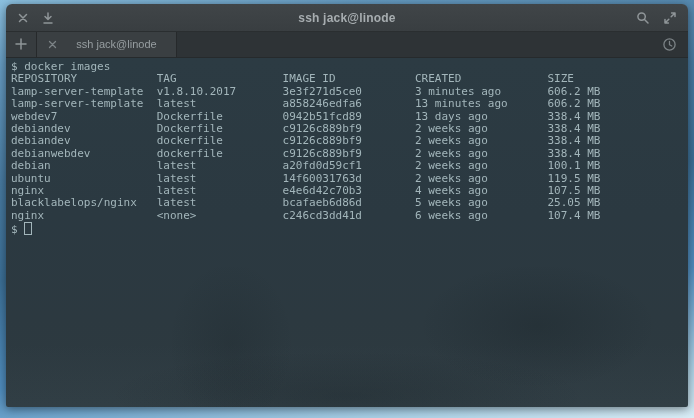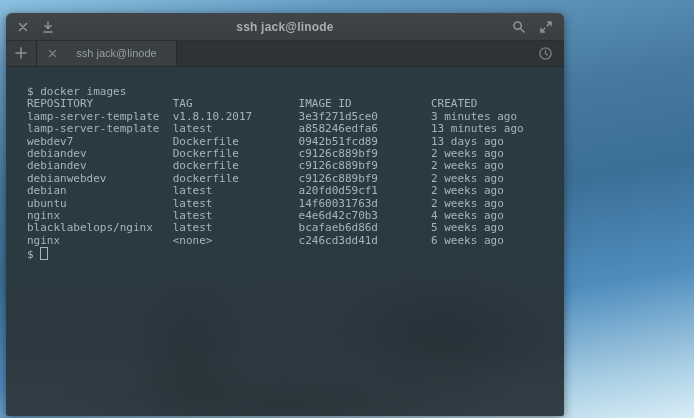--- a/index.html
+++ b/index.html
@@ -6,21 +6,21 @@
   body{
     width:694px;height:418px;position:relative;overflow:hidden;
     font-family:"Liberation Sans",sans-serif;
     background:
       linear-gradient(170deg,
         #8cc0df 0%, #659ac0 12%, #47799f 34%, #3c6f96 52%,
         #4f8cbd 72%, #a9cfe4 90%, #d9edf6 100%);
   }
   
   .window{
-    position:absolute;left:6px;top:13px;width:558px;height:403px;
+    position:absolute;left:6px;top:4px;width:682px;height:403px;
     border-radius:6px 6px 2px 2px;overflow:hidden;
     box-shadow:0 2px 10px rgba(0,0,0,.45);
   }
   
   .titlebar{
     position:absolute;left:0;top:0;width:100%;height:28px;
     background:linear-gradient(180deg,#404548 0%,#393e41 100%);
     border-bottom:1px solid #2a2e30;box-sizing:border-box;
   }
   .tb-title{
@@ -66,21 +66,21 @@
   }
   .landscape{
     position:absolute;left:0;bottom:0;width:100%;height:140px;pointer-events:none;
     background:
       radial-gradient(170px 90px at 78% 42%, rgba(16,24,28,.22), transparent 70%),
       radial-gradient(90px 120px at 33% 55%, rgba(16,24,28,.16), transparent 70%),
       radial-gradient(320px 60px at 50% 92%, rgba(16,24,28,.22), transparent 75%),
       linear-gradient(to top, rgba(90,120,135,.07), transparent 45%);
   }
   .term-text{
-    position:absolute;left:5px;top:3px;margin:16px;
+    position:absolute;left:5px;top:3px;margin:0;
     font-family:"DejaVu Sans Mono","Liberation Mono",monospace;
     font-size:11px;line-height:12.4px;color:#a3b6bb;
     white-space:pre;
   }
   .cursor{
     display:inline-block;width:6px;height:11px;
     border:1px solid #a3b6bb;vertical-align:-2px;
   }
   .icon-stroke{stroke:#8f9598;stroke-width:1.5;fill:none;stroke-linecap:round;stroke-linejoin:round;}
   .icon-stroke-dim{stroke:#7c8386;stroke-width:1.3;fill:none;stroke-linecap:round;stroke-linejoin:round;}

